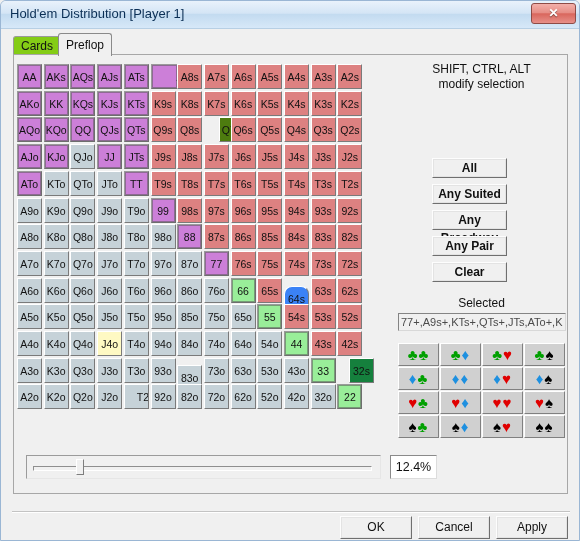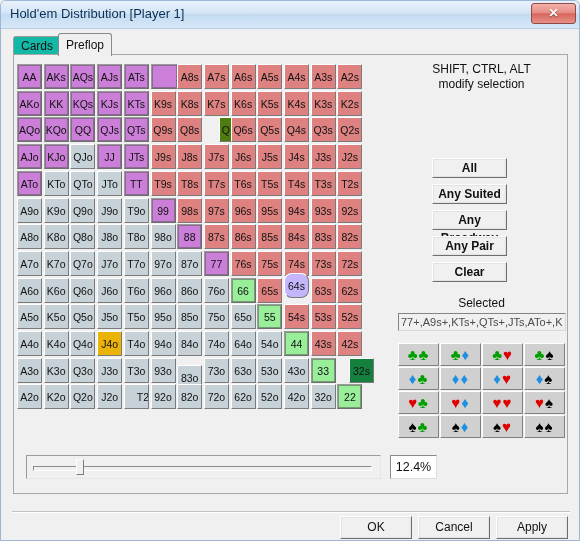--- a/index.html
+++ b/index.html
@@ -53,21 +53,21 @@
   }
   
   .tabstrip {
     position: absolute; left: 11px; top: 4px;
     width: 556px; height: 22px;
   }
   .tab {
     position: absolute; top: 3px;
     height: 19px;
     box-sizing: border-box;
-    background: #14b8a6;
+    background: #84cc16;
     border: 1px solid #9a9a9a;
     border-bottom: none;
     border-radius: 3px 3px 0 0;
     font-size: 12px; color: #111;
     text-align: center;
     padding: 2px 7px 0 7px;
   }
   .tab.active {
     top: 0; height: 23px;
     background: #f0f0f0;
@@ -367,40 +367,40 @@
           <div class="cell" style="left: 0px; top: 213.6px; background: rgb(198, 210, 216);"><span>A6o</span></div>
           <div class="cell" style="left: 26.7px; top: 213.6px; background: rgb(198, 210, 216);"><span>K6o</span></div>
           <div class="cell" style="left: 53.4px; top: 213.6px; background: rgb(198, 210, 216);"><span>Q6o</span></div>
           <div class="cell" style="left: 80.1px; top: 213.6px; background: rgb(198, 210, 216);"><span>J6o</span></div>
           <div class="cell" style="left: 106.8px; top: 213.6px; background: rgb(198, 210, 216);"><span>T6o</span></div>
           <div class="cell" style="left: 133.5px; top: 213.6px; background: rgb(198, 210, 216);"><span>96o</span></div>
           <div class="cell" style="left: 160.2px; top: 213.6px; background: rgb(198, 210, 216);"><span>86o</span></div>
           <div class="cell" style="left: 186.9px; top: 213.6px; background: rgb(198, 210, 216);"><span>76o</span></div>
           <div class="cell sel" style="left: 213.6px; top: 213.6px; background: rgb(153, 238, 153);"><span>66</span></div>
           <div class="cell" style="left: 240.3px; top: 213.6px; background: rgb(221, 129, 129);"><span>65s</span></div>
-          <div class="cell" style="left: 267px; top: 209px; background: #c4b5fd; border-radius: 8px;"><span>64s</span></div>
+          <div class="cell" style="left: 267px; top: 222px; background: #3b82f6; border-radius: 8px;"><span>64s</span></div>
           <div class="cell" style="left: 293.7px; top: 213.6px; background: rgb(221, 129, 129);"><span>63s</span></div>
           <div class="cell" style="left: 320.4px; top: 213.6px; background: rgb(221, 129, 129);"><span>62s</span></div>
           <div class="cell" style="left: 0px; top: 240.3px; background: rgb(198, 210, 216);"><span>A5o</span></div>
           <div class="cell" style="left: 26.7px; top: 240.3px; background: rgb(198, 210, 216);"><span>K5o</span></div>
           <div class="cell" style="left: 53.4px; top: 240.3px; background: rgb(198, 210, 216);"><span>Q5o</span></div>
           <div class="cell" style="left: 80.1px; top: 240.3px; background: rgb(198, 210, 216);"><span>J5o</span></div>
           <div class="cell" style="left: 106.8px; top: 240.3px; background: rgb(198, 210, 216);"><span>T5o</span></div>
           <div class="cell" style="left: 133.5px; top: 240.3px; background: rgb(198, 210, 216);"><span>95o</span></div>
           <div class="cell" style="left: 160.2px; top: 240.3px; background: rgb(198, 210, 216);"><span>85o</span></div>
           <div class="cell" style="left: 186.9px; top: 240.3px; background: rgb(198, 210, 216);"><span>75o</span></div>
           <div class="cell" style="left: 213.6px; top: 240.3px; background: rgb(198, 210, 216);"><span>65o</span></div>
           <div class="cell sel" style="left: 240.3px; top: 240.3px; background: rgb(153, 238, 153);"><span>55</span></div>
           <div class="cell" style="left: 267px; top: 240.3px; background: rgb(221, 129, 129);"><span>54s</span></div>
           <div class="cell" style="left: 293.7px; top: 240.3px; background: rgb(221, 129, 129);"><span>53s</span></div>
           <div class="cell" style="left: 320.4px; top: 240.3px; background: rgb(221, 129, 129);"><span>52s</span></div>
           <div class="cell" style="left: 0px; top: 267px; background: rgb(198, 210, 216);"><span>A4o</span></div>
           <div class="cell" style="left: 26.7px; top: 267px; background: rgb(198, 210, 216);"><span>K4o</span></div>
           <div class="cell" style="left: 53.4px; top: 267px; background: rgb(198, 210, 216);"><span>Q4o</span></div>
-          <div class="cell" style="left: 80.1px; top: 267px; background: #eab308;"><span>J4o</span></div>
+          <div class="cell" style="left: 80.1px; top: 267px; background: #fef9c3;"><span>J4o</span></div>
           <div class="cell" style="left: 106.8px; top: 267px; background: rgb(198, 210, 216);"><span>T4o</span></div>
           <div class="cell" style="left: 133.5px; top: 267px; background: rgb(198, 210, 216);"><span>94o</span></div>
           <div class="cell" style="left: 160.2px; top: 267px; background: rgb(198, 210, 216);"><span>84o</span></div>
           <div class="cell" style="left: 186.9px; top: 267px; background: rgb(198, 210, 216);"><span>74o</span></div>
           <div class="cell" style="left: 213.6px; top: 267px; background: rgb(198, 210, 216);"><span>64o</span></div>
           <div class="cell" style="left: 240.3px; top: 267px; background: rgb(198, 210, 216);"><span>54o</span></div>
           <div class="cell sel" style="left: 267px; top: 267px; background: rgb(153, 238, 153);"><span>44</span></div>
           <div class="cell" style="left: 293.7px; top: 267px; background: rgb(221, 129, 129);"><span>43s</span></div>
           <div class="cell" style="left: 320.4px; top: 267px; background: rgb(221, 129, 129);"><span>42s</span></div>
           <div class="cell" style="left: 0px; top: 293.7px; background: rgb(198, 210, 216);"><span>A3o</span></div>

